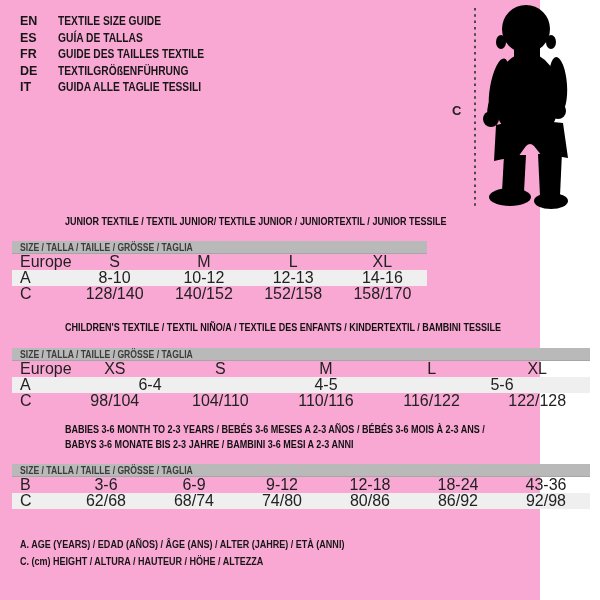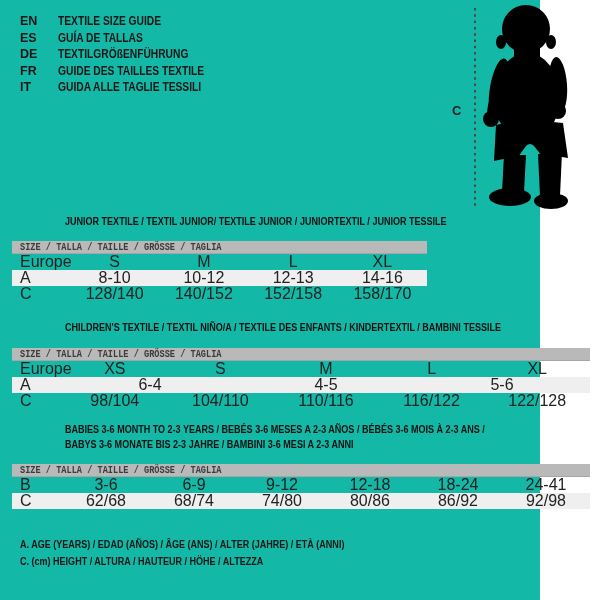--- a/index.html
+++ b/index.html
@@ -1,21 +1,21 @@
 <!DOCTYPE html>
 <html style="--bar_bg: #b9b9b9; --bar_text: #3c3c3c; --row_alt: #efefef; --silhouette: #000000;"><head>
 <meta charset="utf-8">
 <style>
   html,body{margin:0;padding:0;}
   body{
     width:600px;height:600px;background:#ffffff;
     font-family:"Liberation Sans",sans-serif;
     color:#1a1a1a;position:relative;overflow:hidden;
   }
-  .canvas{position:absolute;left:0;top:0;width:540px;height:600px;background:#14b8a6;}
+  .canvas{position:absolute;left:0;top:0;width:540px;height:600px;background:#f9a8d4;}
   .cond{display:inline-block;transform:scaleX(0.82);transform-origin:0 50%;white-space:nowrap;}
   .condb{display:block;transform:scaleX(0.82);transform-origin:0 50%;white-space:nowrap;}
 
   
   .langs{position:absolute;left:20px;top:13px;font-weight:700;font-size:12.5px;color:#161616;}
   .lang-row{display:flex;line-height:16.5px;}
   .lang-code{width:38px;}
 
   
   .figure{position:absolute;left:470px;top:0px;width:130px;height:215px;}
@@ -25,21 +25,21 @@
   .sec-title{position:absolute;left:20px;font-weight:700;font-size:11px;color:#111;line-height:15px;margin-left:45px;}
 
   
   .tbl{position:absolute;left:12px;}
   .tbl1{top:241px;width:415px;}
   .tbl2{top:348px;width:578px;}
   .tbl3{top:464px;width:578px;}
   .tbl-bar{
     background:var(--bar_bg,#b9b9b9);height:13px;line-height:13px;
     font-size:10.5px;font-weight:700;color:var(--bar_text,#3c3c3c);
-    padding-left:8px;border-bottom:1px solid #a6a6a6;box-sizing:border-box;font-family:Liberation Mono, monospace;
+    padding-left:8px;border-bottom:1px solid #a6a6a6;box-sizing:border-box;
   }
   .trow{display:flex;height:16px;line-height:16px;font-size:16px;color:#222;}
   .trow .c0{padding-left:8px;box-sizing:border-box;}
   .tbl1 .c0{width:58px;}
   .tbl2 .c0,.tbl3 .c0{width:50px;}
   .trow .cd{flex:1;text-align:center;}
   .alt{background:var(--row_alt,#efefef);}
 
   
   .legend{position:absolute;left:20px;top:536px;font-weight:700;font-size:11px;color:#161616;}
@@ -53,26 +53,26 @@
   <div class="langs">
     <div class="lang-row">
       <span class="lang-code">EN</span>
       <span class="cond">TEXTILE SIZE GUIDE</span>
     </div>
     <div class="lang-row">
       <span class="lang-code">ES</span>
       <span class="cond">GUÍA DE TALLAS</span>
     </div>
     <div class="lang-row">
+      <span class="lang-code">FR</span>
+      <span class="cond">GUIDE DES TAILLES TEXTILE</span>
+    </div>
+    <div class="lang-row">
       <span class="lang-code">DE</span>
       <span class="cond">TEXTILGRÖßENFÜHRUNG</span>
-    </div>
-    <div class="lang-row">
-      <span class="lang-code">FR</span>
-      <span class="cond">GUIDE DES TAILLES TEXTILE</span>
     </div>
     <div class="lang-row">
       <span class="lang-code">IT</span>
       <span class="cond">GUIDA ALLE TAGLIE TESSILI</span>
     </div>
   </div>
 
   <svg class="figure" viewBox="0 0 130 215" aria-hidden="true">
     <line x1="5" y1="8" x2="5" y2="207" stroke="#4a4a4a" stroke-width="2" stroke-dasharray="2.5 3.8"></line>
     <g fill="#000000">
@@ -164,21 +164,21 @@
     <div class="tbl-bar">
       <span class="cond">SIZE / TALLA / TAILLE / GRÖSSE / TAGLIA</span>
     </div>
     <div class="trow">
       <span class="c0">B</span>
       <span class="cd">3-6</span>
       <span class="cd">6-9</span>
       <span class="cd">9-12</span>
       <span class="cd">12-18</span>
       <span class="cd">18-24</span>
-      <span class="cd">24-41</span>
+      <span class="cd">43-36</span>
     </div>
     <div class="trow alt">
       <span class="c0">C</span>
       <span class="cd">62/68</span>
       <span class="cd">68/74</span>
       <span class="cd">74/80</span>
       <span class="cd">80/86</span>
       <span class="cd">86/92</span>
       <span class="cd">92/98</span>
     </div>

